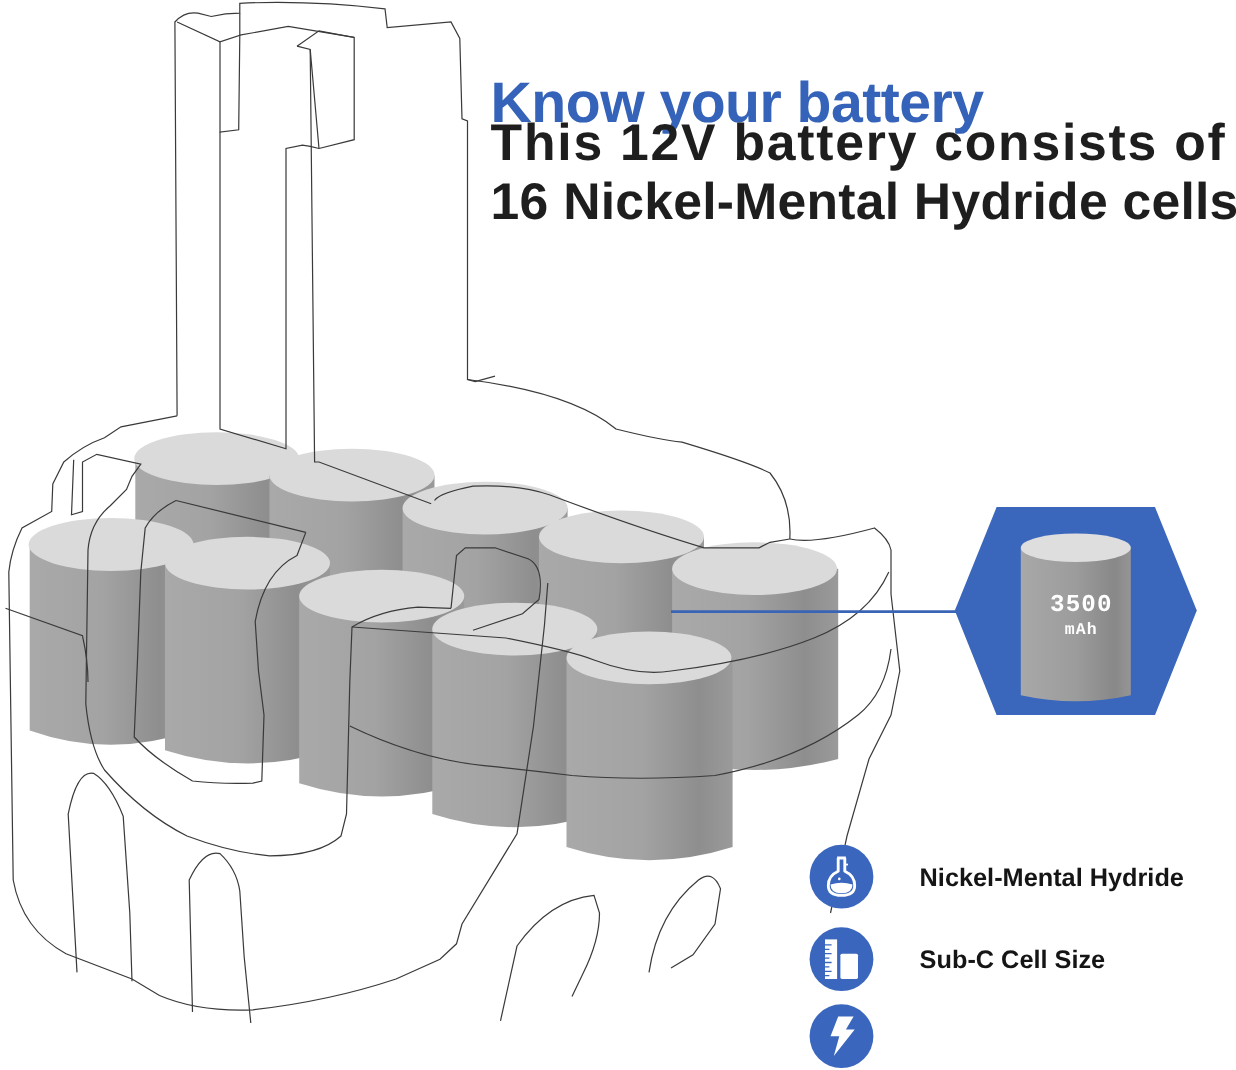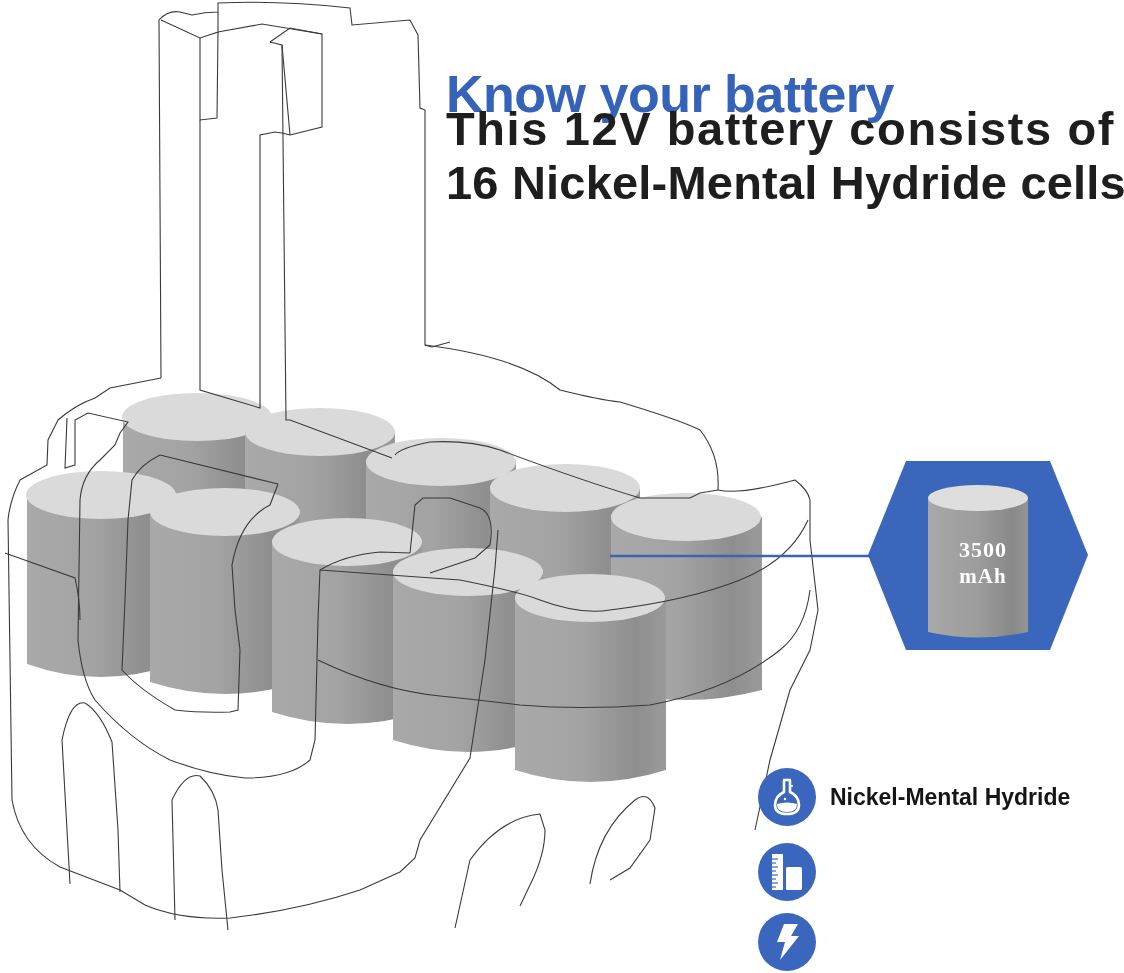--- a/index.html
+++ b/index.html
@@ -2,24 +2,24 @@
 <html><head>
 <meta charset="utf-8">
 <style>
   html, body { margin: 0; padding: 0; background: #ffffff; }
   body { width: 1124px; height: 973px; position: relative; overflow: hidden; font-family: "Liberation Sans", sans-serif; }
   .illustration { position: absolute; left: 0; top: 0; width: 1124px; height: 973px; }
   .headline { position: absolute; left: 446px; top: 24px; font-family: "Liberation Sans", sans-serif; font-weight: 700; font-size: 52px; line-height: 70px; color: #3563b9; letter-spacing: -0.5px; white-space: nowrap; }
   .subline { position: absolute; left: 446px; font-family: "Liberation Sans", sans-serif; font-weight: 700; font-size: 47px; line-height: 46px; color: #1e1e1e; white-space: nowrap; }
   .subline.l1 { top: 106px; letter-spacing: 1.6px; }
   .subline.l2 { top: 160px; letter-spacing: 0.2px; }
-  .hex-label { position: absolute; left: 938px; width: 90px; text-align: center; color: #ffffff; font-weight: 700; font-family: Liberation Serif, serif; }
+  .hex-label { position: absolute; left: 938px; width: 90px; text-align: center; color: #ffffff; font-weight: 700; font-family: Liberation Mono, monospace; }
   .hex-label.cap { top: 537px; font-size: 22px; letter-spacing: 1px; }
-  .hex-label.unit { top: 564px; font-size: 21px; letter-spacing: 1px; }
-  .feature { position: absolute; left: 758px; display: flex; align-items: center; height: 60px; }
+  .hex-label.unit { top: 564px; font-size: 15px; letter-spacing: 1px; }
+  .feature { position: absolute; left: 736px; display: flex; align-items: center; height: 60px; gap: 28px; }
   .feature .icon { width: 58px; height: 58px; border-radius: 50%; background: #3a67bd; display: flex; align-items: center; justify-content: center; flex: 0 0 auto; }
   .feature .label { margin-left: 14px; font-size: 23px; font-weight: 700; color: #151515; white-space: nowrap; font-family: "Liberation Sans", sans-serif; }
 </style>
 </head>
 <body>
 
 <svg class="illustration" viewBox="0 0 1124 973" width="1124" height="973" xmlns="http://www.w3.org/2000/svg">
   <defs>
     <linearGradient id="cellBody" x1="0" y1="0" x2="1" y2="0">
       <stop offset="0" stop-color="#a9a9a9"></stop>
@@ -150,20 +150,21 @@
           <line x1="4" y1="15" x2="10" y2="15"></line>
         <line x1="4" y1="19" x2="8" y2="19"></line>
           <line x1="4" y1="23" x2="10" y2="23"></line>
           <line x1="4" y1="27" x2="8" y2="27"></line>
         <line x1="4" y1="31" x2="10" y2="31"></line>
           <line x1="4" y1="35" x2="8" y2="35"></line>
       </g>
       <rect x="18" y="15" width="16" height="23" rx="1.5" fill="#ffffff"></rect>
     </svg>
   </span>
+  <span class="label">Sub-C Cell Size</span>
 </div>
 
 <div class="feature" style="top:912px">
   <span class="icon">
     <svg width="30" height="40" viewBox="0 0 30 40">
       <path d="M12 2 L26 2 L19 14 L27 14 L8 38 L13 20 L5 20 Z" fill="#ffffff"></path>
     </svg>
   </span>
 </div>
 

